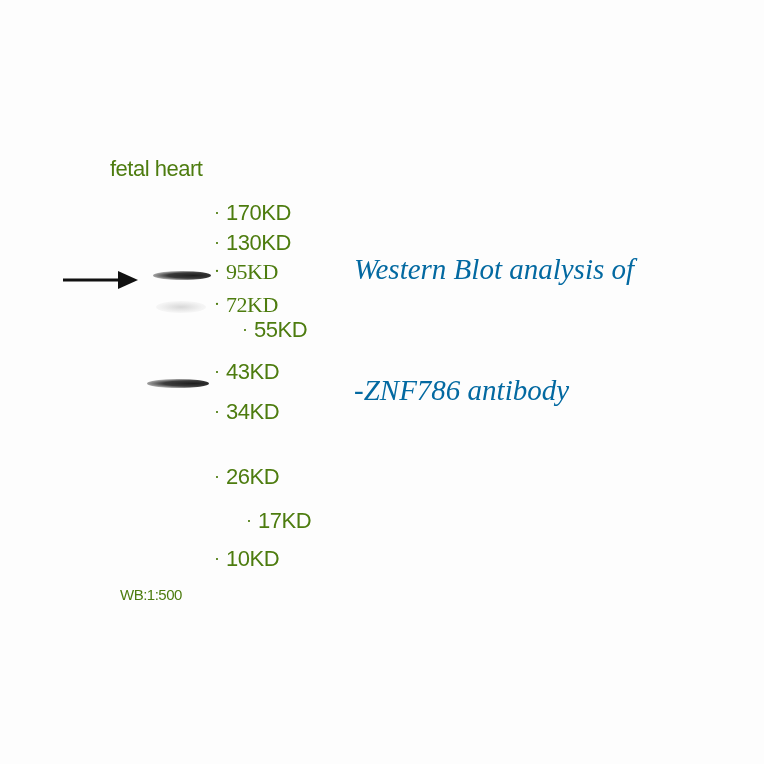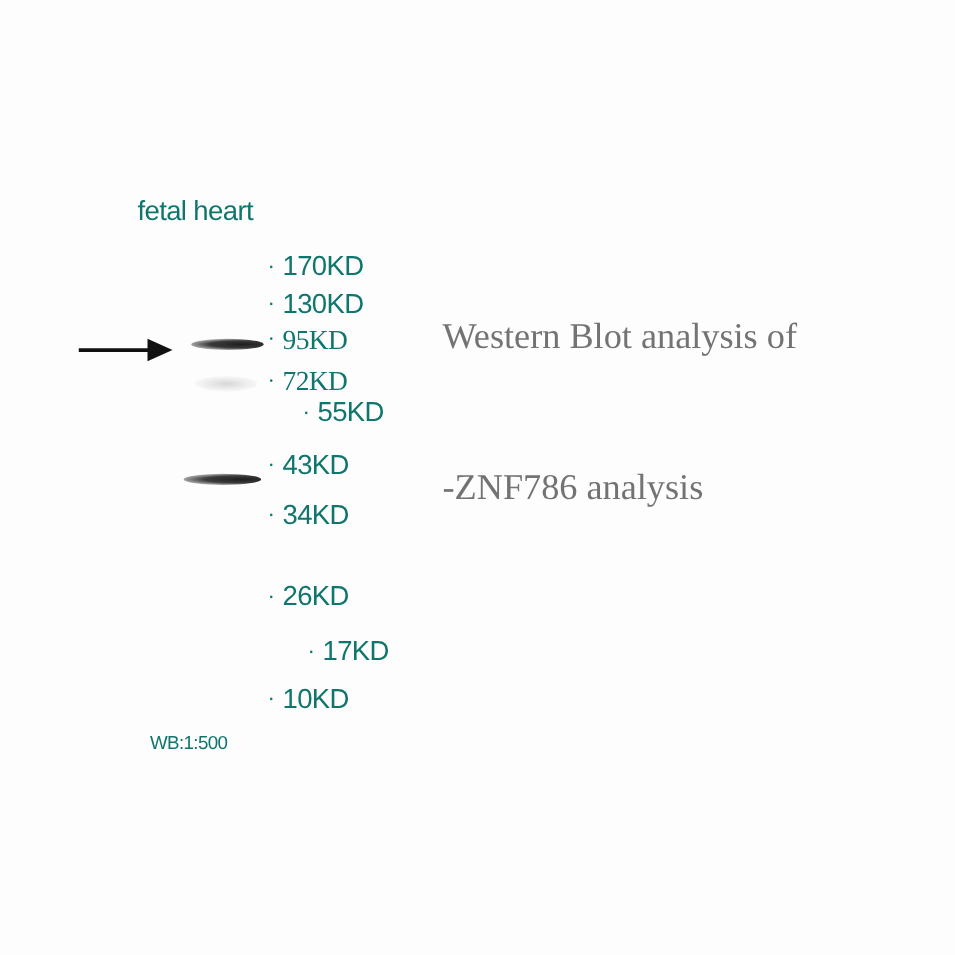--- a/index.html
+++ b/index.html
@@ -1,18 +1,18 @@
 <!DOCTYPE html>
 <html><head>
 <meta charset="utf-8">
 <style>
   html, body { margin:0; padding:0; background:#ffffff; }
   #canvas { position:relative; width:764px; height:764px; background:#fdfdfd; overflow:hidden; }
-  .sans { font-family: "Liberation Sans", sans-serif; color:#0f766e; }
-  .serif { font-family: "Liberation Serif", serif; color:#737373; }
+  .sans { font-family: "Liberation Sans", sans-serif; color:#4d7c0f; }
+  .serif { font-family: "Liberation Serif", serif; color:#0369a1;font-style:italic; }
   .lane-label { position:absolute; left:110px; top:156px; font-size:22px; letter-spacing:-0.5px; }
   .marker { position:absolute; left:214px; font-size:22px; letter-spacing:-0.5px; line-height:24px; white-space:nowrap; }
   .marker .dot { display:inline-block; width:12px; font-size:18px; vertical-align:2px; }
   .dilution { position:absolute; left:120px; top:586px; font-size:15px; letter-spacing:-0.5px; }
   .caption { position:absolute; left:354px; font-size:29px; line-height:30px; white-space:nowrap; }
   .band { position:absolute; border-radius:50%; }
   svg { position:absolute; left:0; top:0; }
 </style>
 </head>
 <body>
@@ -36,14 +36,14 @@
   <div class="marker sans" style="top:317px;margin-left:28px;"><span class="dot">·</span><span>55KD</span></div>
   <div class="marker sans" style="top:359px;"><span class="dot">·</span><span>43KD</span></div>
   <div class="marker sans" style="top:399px;"><span class="dot">·</span><span>34KD</span></div>
   <div class="marker sans" style="top:464px;"><span class="dot">·</span><span>26KD</span></div>
   <div class="marker sans" style="top:508px;margin-left:32px;"><span class="dot">·</span><span>17KD</span></div>
   <div class="marker sans" style="top:546px;"><span class="dot">·</span><span>10KD</span></div>
 
   <div class="dilution sans">WB:1:500</div>
 
   <div class="caption serif" style="top:254px;">Western Blot analysis of</div>
-  <div class="caption serif" style="top:375px;">-ZNF786 analysis</div>
+  <div class="caption serif" style="top:375px;">-ZNF786 antibody</div>
 </div>
 
 </body></html>

